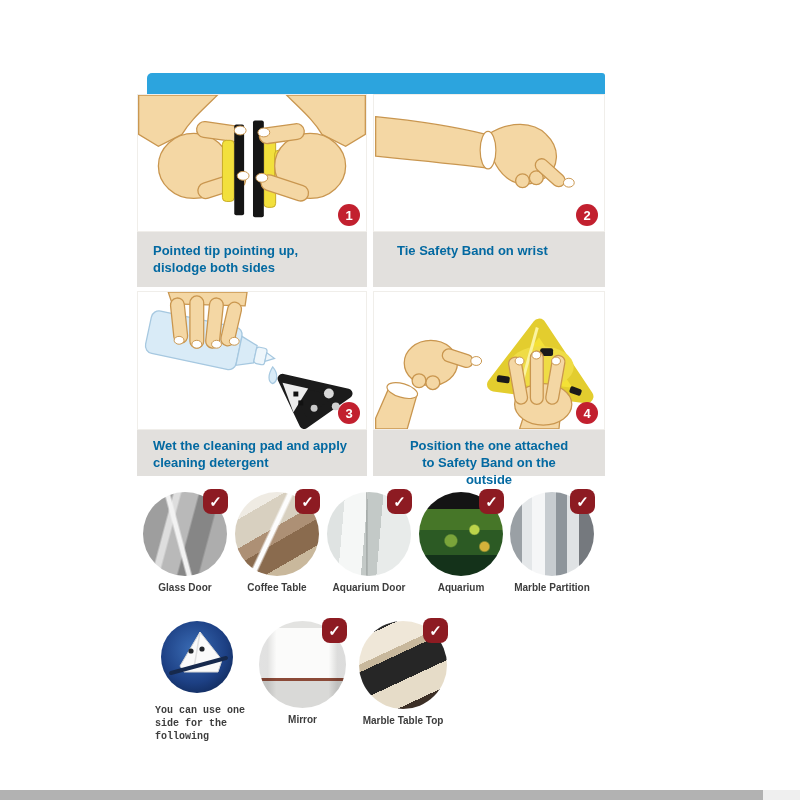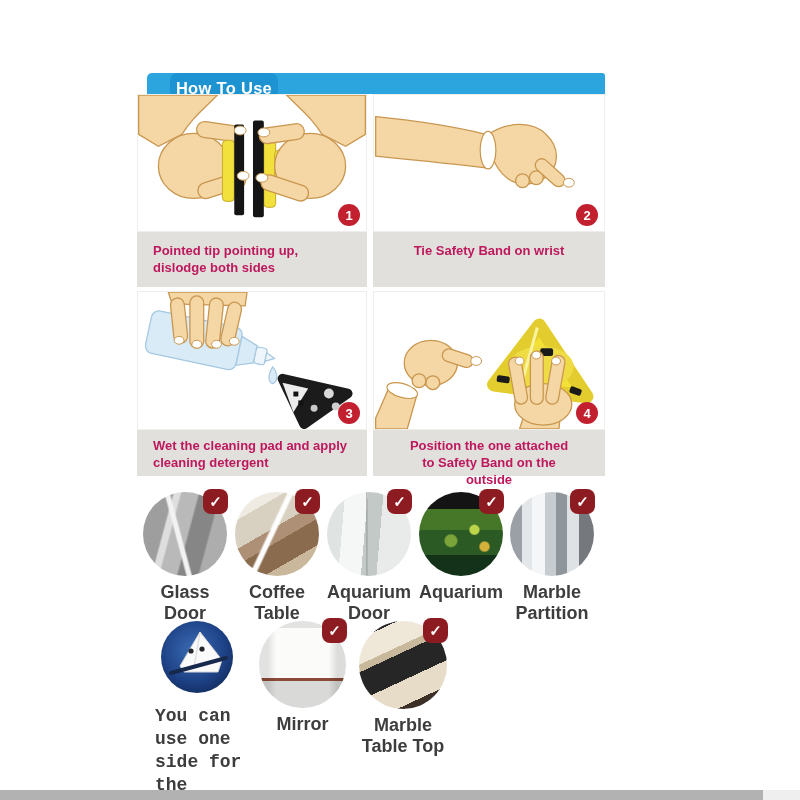--- a/index.html
+++ b/index.html
@@ -18,32 +18,32 @@
   .panel{position:absolute;background:#fff;border:1px solid #f0eeea;box-sizing:border-box;}
   .panel svg{display:block;width:100%;height:100%;}
   .p1{left:137px;top:94px;width:230px;height:138px;}
   .p2{left:373px;top:94px;width:232px;height:138px;}
   .p3{left:137px;top:291px;width:230px;height:139px;}
   .p4{left:373px;top:291px;width:232px;height:139px;}
   .stepnum{position:absolute;right:6px;bottom:5px;width:22px;height:22px;border-radius:50%;
     background:var(--step-badge,#c2202f);color:#fff;font-size:13px;font-weight:bold;
     display:flex;align-items:center;justify-content:center;}
   .caption{position:absolute;background:var(--caption-bg,#e2e0dd);box-sizing:border-box;
-    font-size:13px;font-weight:bold;color:#be185d;line-height:1.3;}
+    font-size:13px;font-weight:bold;color:#0369a1;line-height:1.3;}
   .c1{left:137px;top:232px;width:230px;height:55px;padding:11px 14px 0 16px;}
-  .c2{left:373px;top:232px;width:232px;height:55px;padding:11px 24px 0;text-align:center;}
+  .c2{left:373px;top:232px;width:232px;height:55px;padding:11px 24px 0;text-align:left;}
   .c3{left:137px;top:430px;width:230px;height:46px;padding:8px 14px 12px 16px;}
   .c4{left:373px;top:430px;width:232px;height:46px;padding:8px 30px 0;text-align:center;}
 
   
   .surface{position:absolute;width:92px;margin:0;text-align:center;}
   .s1{left:139px;top:492px;}.s2{left:231px;top:492px;}.s3{left:323px;top:492px;}
   .s4{left:415px;top:492px;}.s5{left:506px;top:492px;}
   .photo{position:relative;width:84px;height:84px;border-radius:50%;margin:0 auto;}
-  .surface figcaption{margin-top:6px;font-size:18px;font-weight:bold;color:#3d3d3d;}
+  .surface figcaption{margin-top:6px;font-size:10px;font-weight:bold;color:#3d3d3d;}
   .check{position:absolute;top:-3px;right:-1px;width:25px;height:25px;border-radius:8px;
     background:var(--check-badge,#8d1b22);color:#fff;display:flex;align-items:center;
     justify-content:center;font-size:15px;font-weight:bold;}
 
   .glass-door{background:
     linear-gradient(75deg,transparent 40%, #f2f2f2 42%, #f2f2f2 45%, transparent 47%),
     linear-gradient(105deg,#9e9e9e 0 28%,#dedede 30% 35%,#b9b9b9 37% 52%,#868686 54% 72%,#adadad 74% 100%);}
   .coffee-table{background:
     linear-gradient(115deg,transparent 42%, #fdfdfd 44%, #fdfdfd 47%, transparent 49%),
     linear-gradient(150deg,#efebe3 0 22%,#d8d0c0 22% 44%,#ad9075 44% 56%,#8a6b4e 56% 76%,#c9b89c 76% 100%);}
@@ -78,21 +78,20 @@
   .bottom-bar{position:absolute;left:0;top:790px;width:763px;height:10px;
     background:var(--bottom-bar,#b2b2b2);}
   .bottom-bar-right{position:absolute;left:763px;top:790px;width:37px;height:10px;background:#efefef;}
 </style>
 </head>
 <body>
 
 <div class="poster">
 
   <div class="header-bar"></div>
-  <div class="header-tab">How To Use</div>
 
   <section class="panel p1">
     <svg viewBox="0 0 230 138">
       <g fill="#f4d7a4" stroke="#c9964f" stroke-width="1.3">
         <path d="M0,0 L80,0 C64,16 52,26 44,40 L20,52 L0,40 Z"></path>
         <ellipse cx="56" cy="72" rx="36" ry="33"></ellipse>
         <rect x="60" y="26" width="46" height="16" rx="8" transform="rotate(8 60 26)"></rect>
         <rect x="58" y="92" width="50" height="16" rx="8" transform="rotate(-18 58 92)"></rect>
       </g>
       <g>

